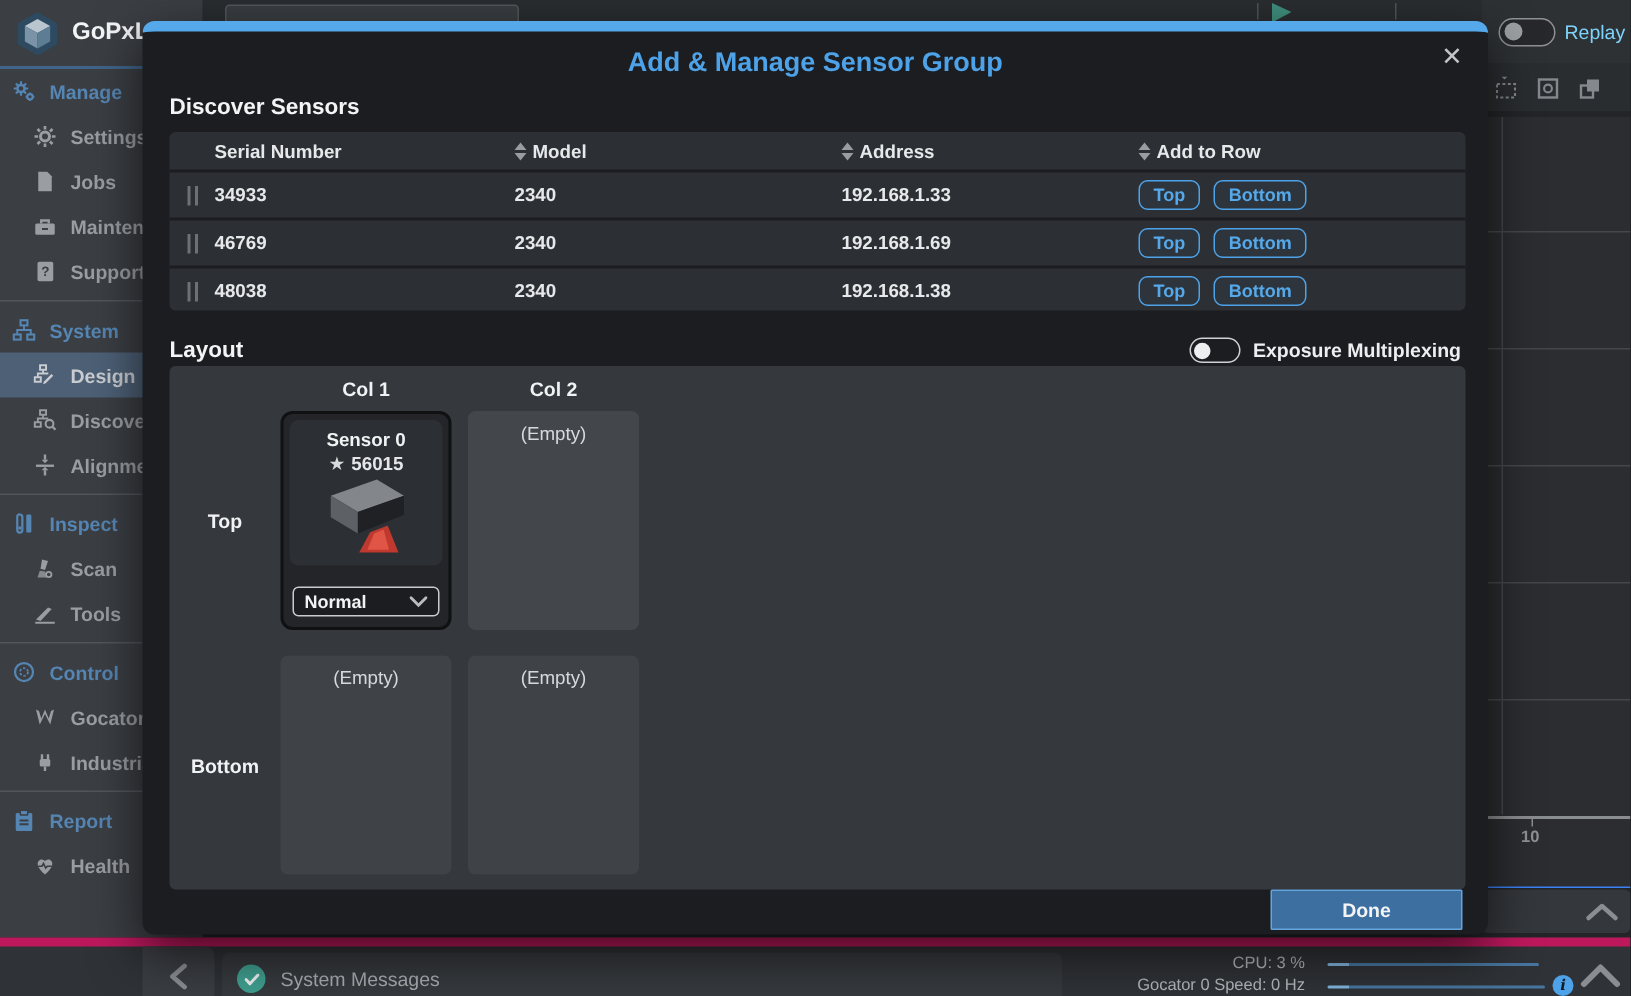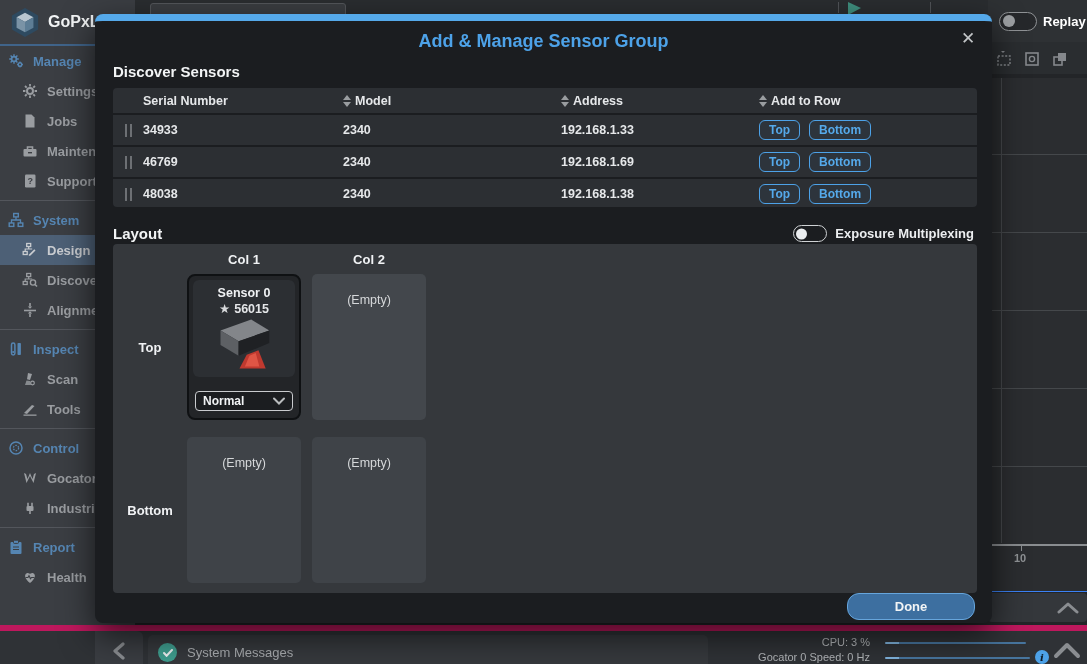--- a/index.html
+++ b/index.html
@@ -19,21 +19,21 @@
   
   .topbar{position:absolute;left:135px;top:0;right:0;height:44px;background:#2a2d30;}
   .search-box{position:absolute;left:15px;top:3px;width:196px;height:22px;background:#3a3d41;border:1px solid #53565a;border-radius:3px;}
   .play-tri{position:absolute;left:713px;top:2px;width:0;height:0;border-left:13px solid #3f8f7e;border-top:6px solid transparent;border-bottom:7px solid transparent;}
   .tb-sep{position:absolute;top:2px;width:1px;height:11px;background:#515458;}
   .replay-panel{position:absolute;right:0;top:0;width:99px;height:42px;background:#2e3134;display:flex;align-items:center;gap:6px;padding-left:11px;}
   .toggle{border-radius:10px;position:relative;background:#26282b;}
   .toggle .knob{position:absolute;border-radius:50%;top:50%;transform:translateY(-50%);}
   .replay-toggle{width:38px;height:19px;border:1.5px solid #8f9295;}
   .replay-toggle .knob{width:12px;height:12px;left:3px;background:#9da0a3;}
-  .replay-label{font-size:13px;font-weight:700;color:#ffffff;}
+  .replay-label{font-size:13px;font-weight:400;color:#7dd3fc;}
   .mini-toolbar{position:absolute;right:0;top:44px;width:99px;height:30px;background:#2a2d30;display:flex;align-items:center;gap:12px;padding-left:8px;}
   .mt-icn{width:16px;height:16px;color:#85888c;}
   
   .chart-strip{position:absolute;left:988px;top:78px;width:99px;height:514px;background:#2b2d30;border-left:1px solid #3f4245;border-bottom:1px solid #3b82f6;}
   .gl-h{position:absolute;left:0;right:0;height:1px;background:#45484b;}
   .gl-v{position:absolute;top:0;bottom:48px;width:1px;background:#45484b;left:12px;}
   .axis{position:absolute;left:0;right:0;top:466px;height:2px;background:#8a8d90;}
   .axis-tick{position:absolute;left:32px;top:468px;width:1px;height:5px;background:#8a8d90;}
   .axis-label{position:absolute;left:25px;top:474px;font-size:11px;color:#8f9295;font-weight:700;}
   .right-collapsed{position:absolute;left:988px;top:593px;width:99px;height:29px;background:#34373b;border-radius:4px;display:flex;align-items:center;justify-content:flex-end;padding-right:8px;}
@@ -83,30 +83,30 @@
   .row-btn{background:rgba(77,162,232,0.05);border:1.5px solid var(--accent);border-radius:6px;color:#55a9ea;font-size:12px;font-weight:700;padding:2px 9px;cursor:pointer;font-family:inherit;}
   
   .layout-head-row{position:absolute;left:18px;right:18px;top:204px;height:22px;}
   .exp-toggle-wrap{position:absolute;right:0;top:0;display:flex;align-items:center;gap:8px;}
   .exp-toggle{width:34px;height:17px;border:1.5px solid #cfd2d4;background:#1b1d20;}
   .exp-toggle .knob{width:11px;height:11px;left:2px;background:#eceef0;}
   .exp-label{font-size:13px;font-weight:700;color:#eceef0;}
   .layout-panel{position:absolute;left:18px;top:223px;width:864px;height:349px;background:var(--panel-bg);border-radius:4px;}
   .col-header{position:absolute;top:8px;width:114px;text-align:center;font-size:13px;font-weight:700;color:#f0f2f4;}
   .row-label{position:absolute;width:60px;text-align:center;font-size:13px;font-weight:700;color:#f0f2f4;}
-  .empty-cell{position:absolute;width:114px;height:146px;background:#42464b;border-radius:5px;text-align:center;padding-top:19px;font-size:12.5px;color:#d6d8da;font-weight:400;}
+  .empty-cell{position:absolute;width:114px;height:146px;background:#42464b;border-radius:5px;text-align:center;padding-top:8px;font-size:12.5px;color:#d6d8da;font-weight:400;}
   .sensor-card{position:absolute;left:74px;top:30px;width:114px;height:146px;background:#232528;border:2px solid #0f1113;border-radius:8px;}
   .sensor-face{position:absolute;left:4px;top:4px;right:4px;height:97px;background:#2c2f33;border-radius:6px;text-align:center;padding-top:6px;}
   .sensor-name{font-size:12.5px;font-weight:700;color:#f0f2f4;}
   .sensor-serial{font-size:12.5px;font-weight:700;color:#e4e6e8;margin-top:1px;}
   .sensor-serial .star{color:#d8dadc;margin-right:4px;}
   .mode-select{position:absolute;left:6px;right:6px;bottom:7px;height:20px;background:#1b1d20;border:1.5px solid #c9cbce;border-radius:4px;display:flex;align-items:center;justify-content:space-between;padding:0 7px;cursor:pointer;}
   .mode-select .val{font-size:12px;font-weight:700;color:#f0f2f4;}
   .mode-select svg{width:12px;height:8px;color:#b9bcbe;}
-  .done-btn{position:absolute;right:17px;bottom:3px;width:128px;height:27px;background:#3d6fa0;border:1.5px solid #66a5dc;border-radius:12px;color:#f2f4f5;font-size:13px;font-weight:700;cursor:pointer;font-family:inherit;}
+  .done-btn{position:absolute;right:17px;bottom:3px;width:128px;height:27px;background:#3d6fa0;border:1.5px solid #66a5dc;border-radius:1px;color:#f2f4f5;font-size:13px;font-weight:700;cursor:pointer;font-family:inherit;}
 </style>
 </head>
 <body>
 
 <div class="topbar">
   <div class="search-box"></div>
   <div class="play-tri"></div>
   <div class="tb-sep" style="left:703px"></div>
   <div class="tb-sep" style="left:795px"></div>
 </div>

